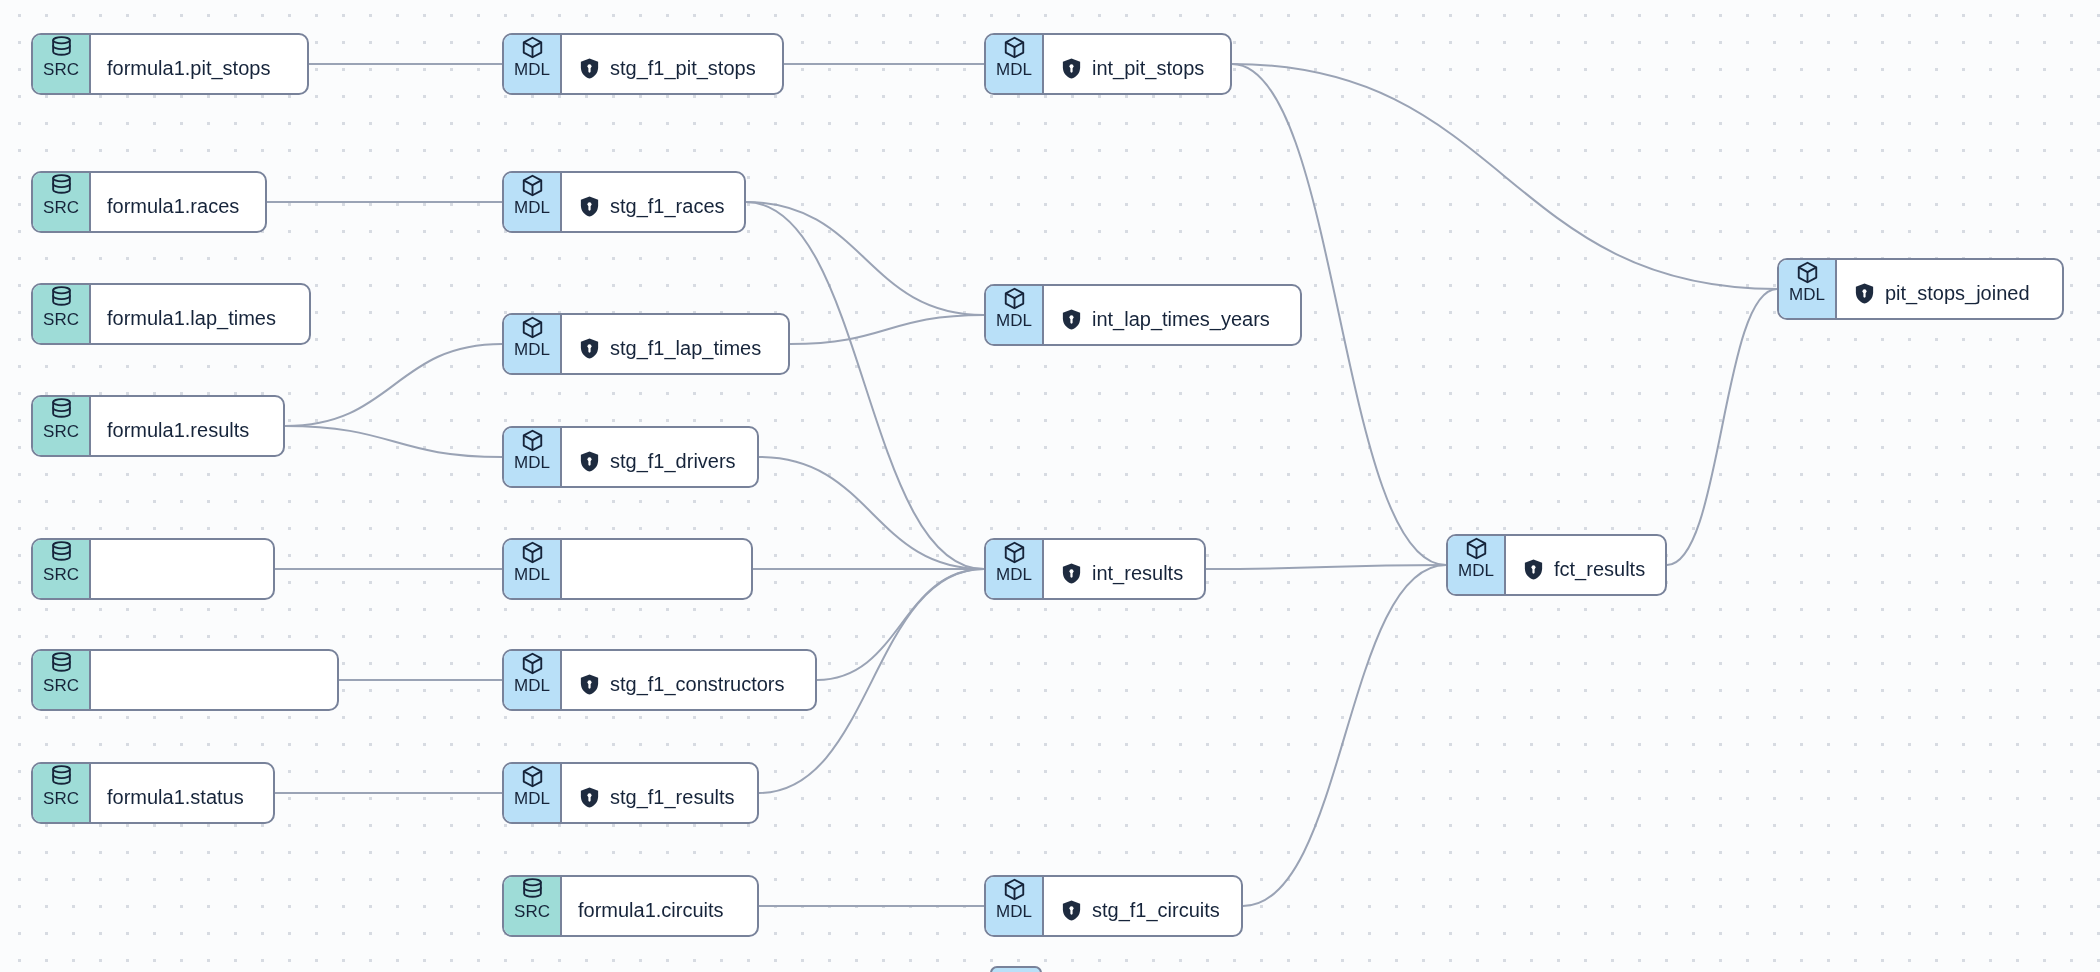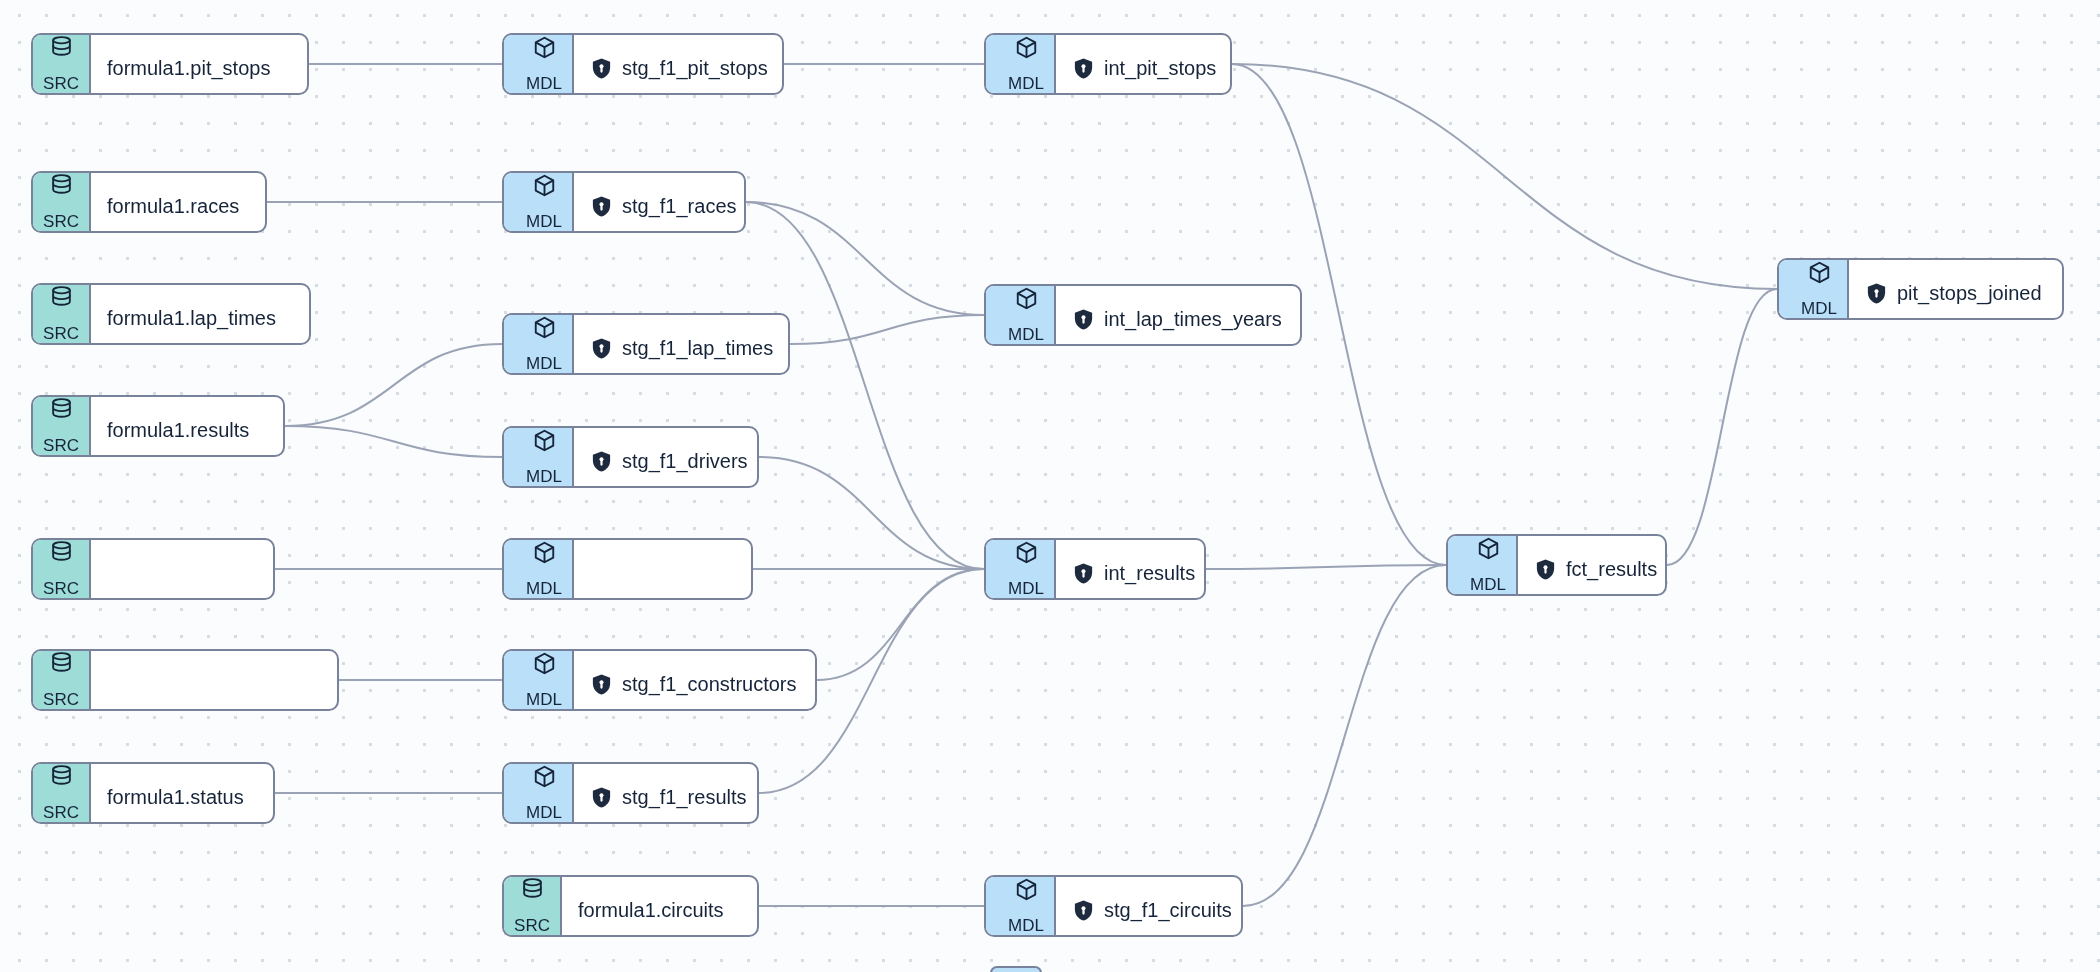--- a/index.html
+++ b/index.html
@@ -14,26 +14,26 @@
     font-family:"Liberation Sans","DejaVu Sans",sans-serif;
   }
   .edges{position:absolute;left:0;top:0;width:2100px;height:972px;z-index:0;}
   .edges path{fill:none;stroke:#9aa3b5;stroke-width:2;stroke-linecap:round;}
   .node{
     position:absolute;height:62px;display:flex;box-sizing:border-box;
     background:#ffffff;border:2px solid #78829a;border-radius:10px;z-index:1;
   }
   .badge{
     width:56px;flex:0 0 56px;display:flex;flex-direction:column;
-    align-items:center;justify-content:space-between;gap:0px;
+    align-items:center;justify-content:flex-start;gap:0px;
     border-right:2px solid #78829a;border-radius:8px 0 0 8px;
     font-size:17px;line-height:19px;color:#16243a;
   }
   .source .badge{background:#9edcd7;}
-  .model  .badge{background:#b9e0f8;padding-left:12px;}
+  .model  .badge{background:#b9e0f8;}
   .body{
     flex:1;display:flex;align-items:center;
     padding:8px 12px 0 16px;gap:9px;
     font-size:20px;color:#16243a;white-space:nowrap;
   }
   .bicon{width:25px;height:25px;color:#16243a;}
   .shield{width:23px;height:23px;flex:0 0 23px;color:#1e2b3f;}
   .partial{
     position:absolute;left:990px;top:966px;width:52px;height:12px;
     background:#b9e0f8;border:2px solid #78829a;border-radius:7px 7px 0 0;

